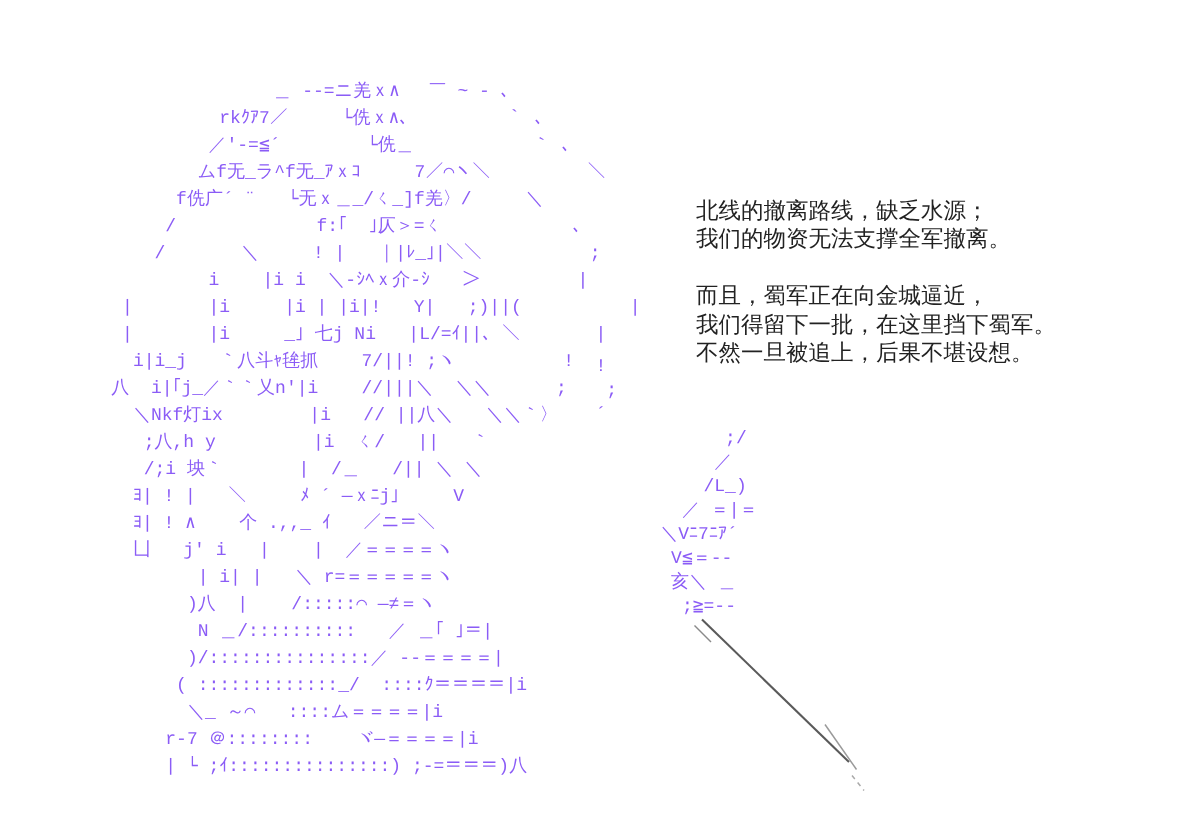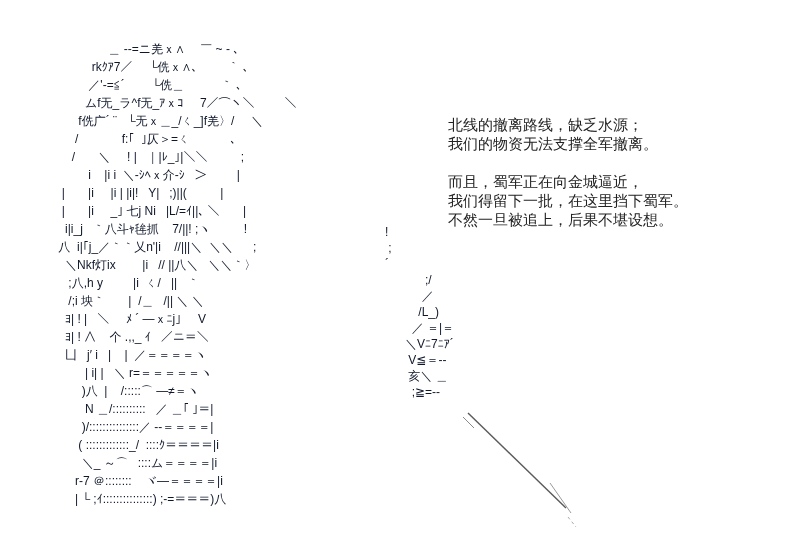--- a/index.html
+++ b/index.html
@@ -5,39 +5,39 @@
   html,body{margin:0;padding:0;}
   body{
     width:792px;height:550px;
     background:#ffffff;
     position:relative;
     overflow:hidden;
     font-family:"DejaVu Sans", sans-serif;
   }
   .aa{
     position:absolute;
-    font-family:Liberation Sans, sans-serif;
+    font-family:Liberation Mono, monospace;
     font-size:12px;
     line-height:18px;
-    color:#0f172a;
+    color:#8b5cf6;
     white-space:pre;
     letter-spacing:0;
-    margin:0;
+    margin:12px;
   }
   #aa-main{ left:55px; top:40px; }
   #aa-side{ left:385px; top:224px; line-height:16px; }
   #dialogue{
     position:absolute;
     left:448px; top:116px;
     font-family:"Liberation Serif","DejaVu Serif", serif;
     font-size:15px;
     line-height:19px;
     color:#222222;
     white-space:pre;
-    margin:0;
+    margin:16px;
   }
   #sword-svg{
     position:absolute;
     left:430px; top:395px;
     width:170px; height:150px;
   }
 </style>
 </head>
 <body>
 

